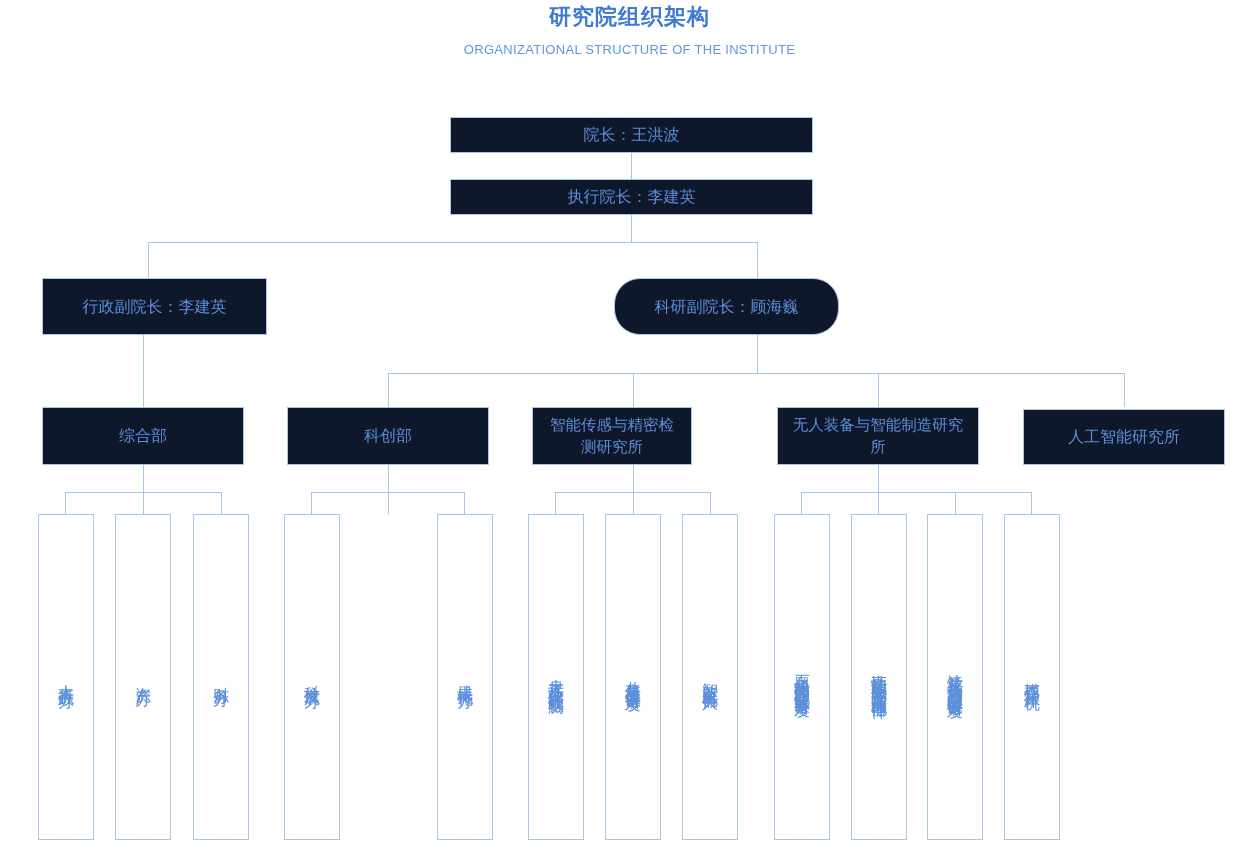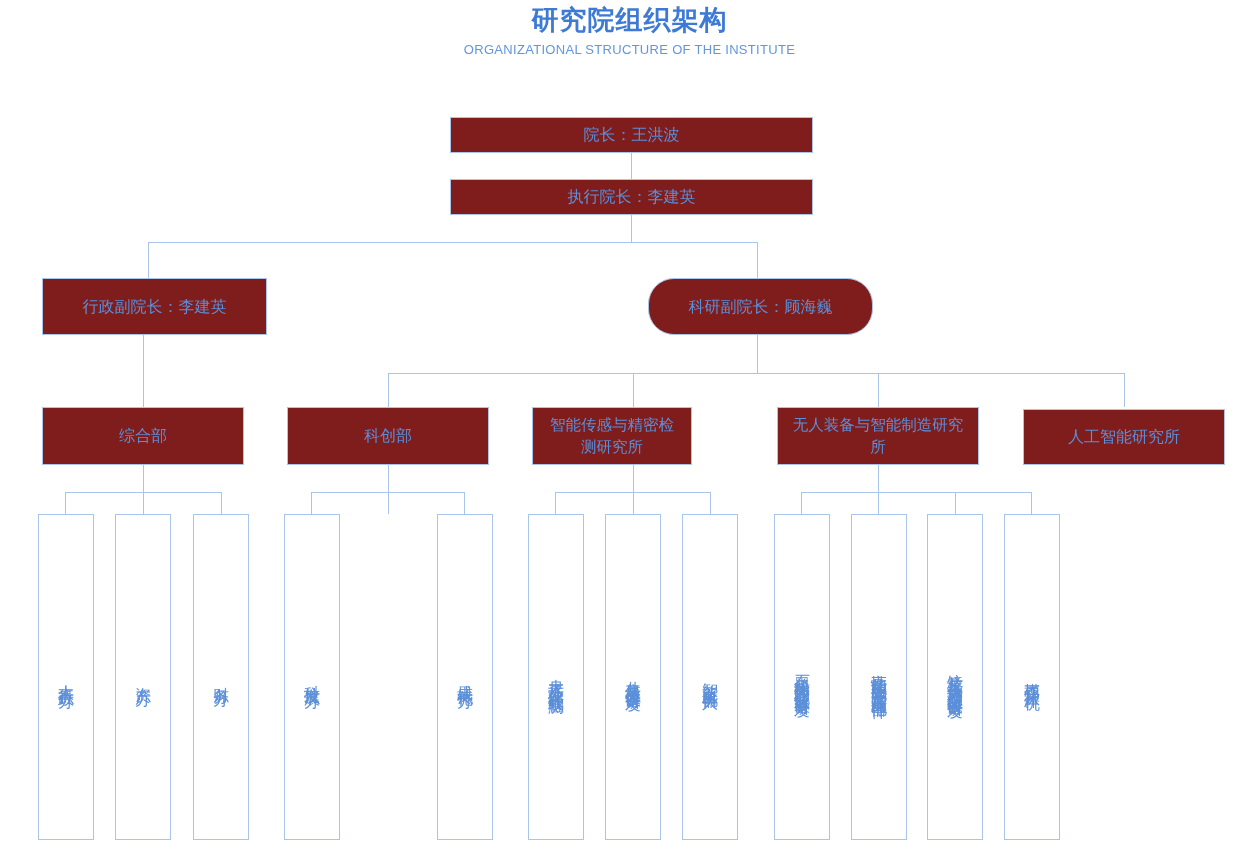--- a/index.html
+++ b/index.html
@@ -7,33 +7,33 @@
     width: 1259px; height: 857px;
     background: #ffffff;
     font-family: "Liberation Sans", "DejaVu Sans", sans-serif;
     overflow: hidden;
   }
   #stage { position: relative; width: 1259px; height: 857px; }
 
   .title {
     position: absolute; left: 0; top: 2px; width: 1259px;
     text-align: center;
-    font-size: 27px; font-weight: bold; color: #3d7ad6;
+    font-size: 22px; font-weight: bold; color: #3d7ad6;
     letter-spacing: 1px;
   }
   .subtitle {
     position: absolute; left: 0; top: 42px; width: 1259px;
     text-align: center;
     font-size: 13px; color: #6196e0; letter-spacing: 0.3px;
   }
 
   .node {
     position: absolute;
     border: 1px solid #a9c6ea;
-    background: #7f1d1d;
+    background: #0f172a;
     color: #5b8fd9;
     display: flex; align-items: center; justify-content: center;
     text-align: center;
     font-size: 16px;
     line-height: 1.45;
   }
   .node.two-line { font-size: 15.5px; }
 
   .leaf {
     position: absolute;
@@ -68,21 +68,21 @@
   <div class="vline" style="left:631px; top:153px; height:26px;"></div>
 
   <div class="node" style="left:450px; top:179px; width:363px; height:36px;">执行院长：李建英</div>
 
   <div class="vline" style="left:631px; top:215px; height:27px;"></div>
   <div class="hline" style="left:148px; top:242px; width:610px;"></div>
   <div class="vline" style="left:148px; top:242px; height:36px;"></div>
   <div class="vline" style="left:757px; top:242px; height:36px;"></div>
 
   <div class="node" style="left:42px; top:278px; width:225px; height:57px;text-align:right;">行政副院长：李建英</div>
-  <div class="node" style="left:648px; top:278px; width:225px; height:57px;border-radius:26px;">科研副院长：顾海巍</div>
+  <div class="node" style="left:614px; top:278px; width:225px; height:57px;border-radius:26px;">科研副院长：顾海巍</div>
 
   <div class="vline" style="left:143px; top:335px; height:72px;"></div>
 
   <div class="vline" style="left:757px; top:335px; height:38px;"></div>
   <div class="hline" style="left:388px; top:373px; width:736px;"></div>
   <div class="vline" style="left:388px; top:373px; height:34px;"></div>
   <div class="vline" style="left:633px; top:373px; height:34px;"></div>
   <div class="vline" style="left:878px; top:373px; height:34px;"></div>
   <div class="vline" style="left:1124px; top:373px; height:34px;"></div>
 

